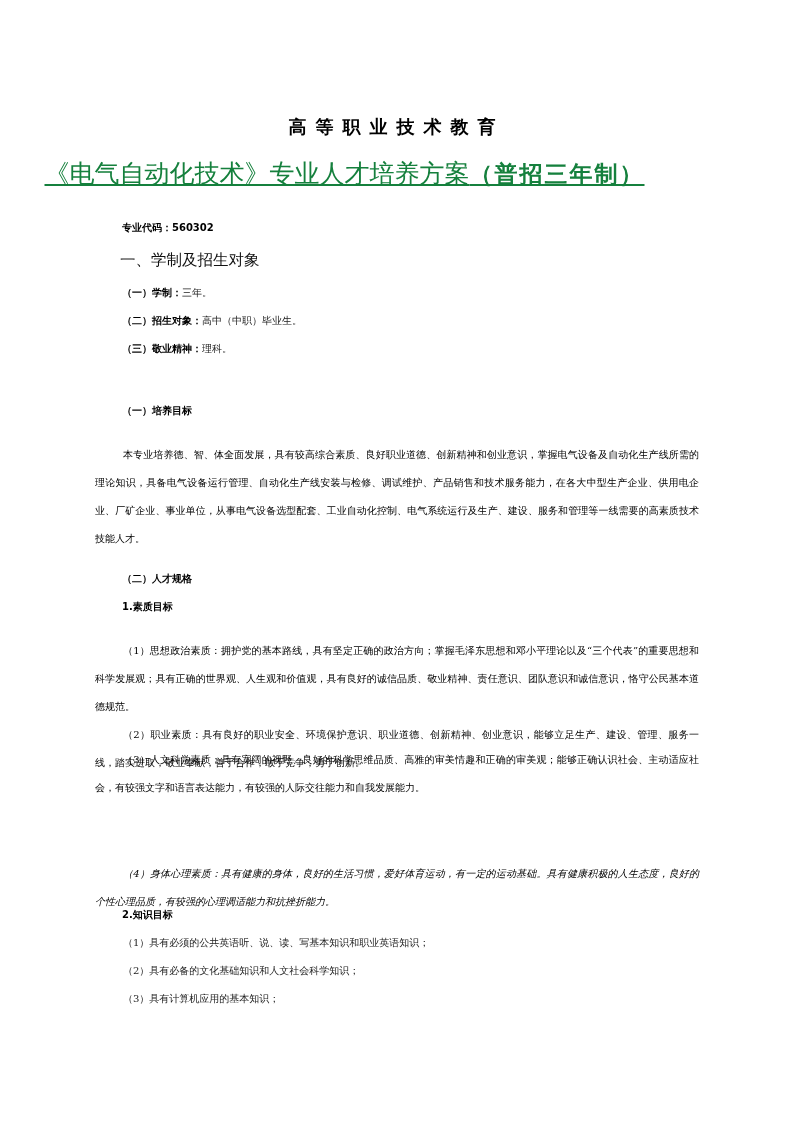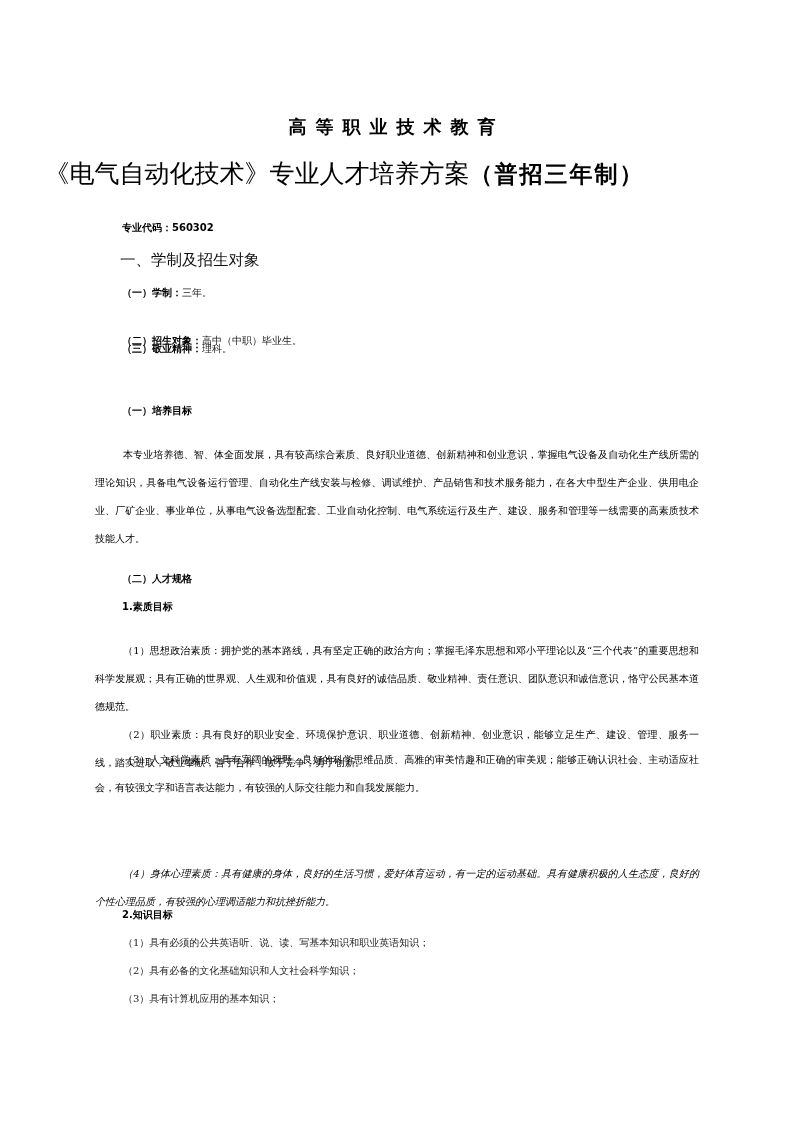--- a/index.html
+++ b/index.html
@@ -35,22 +35,23 @@
       line-height: 30px;
     }
     .title2 {
       position: absolute;
       top: 157px;
       left: 0;
       width: 689px;
       text-align: center;
       font-size: 25px;
       line-height: 34px;
-      color: #000000;
+      color: #15803d;
       white-space: nowrap;
+      text-decoration: underline;
     }
     .title2 .bold {
       font-family: "DejaVu Sans", sans-serif;
       font-weight: bold;
       font-size: 23px;
       letter-spacing: 2px;
     }
     .line {
       position: absolute;
       left: 95px;
@@ -97,21 +98,21 @@
 
   <div class="line" style="top:214px; left:122px;">
     <span class="b">专业代码：</span><span class="b">560302</span>
   </div>
 
   <div class="line" style="top:279px; left:122px;">
     <span class="b">（一）学制：</span><span>三年。</span>
   </div>
 
   <div class="line h1" style="top:246px; left:120px;">一、学制及招生对象</div>
-  <div class="line" style="top:307px; left:122px;margin-top:20px;">
+  <div class="line" style="top:307px; left:122px;">
     <span class="b">（二）招生对象：</span><span>高中（中职）毕业生。</span>
   </div>
   <div class="line" style="top:335px; left:122px;">
     <span class="b">（三）敬业精神：</span><span>理科。</span>
   </div>
 
 
   <div class="line b" style="top:397px; left:122px;">（一）培养目标</div>
 
   <div class="para" style="top:425px;">本专业培养德、智、体全面发展，具有较高综合素质、良好职业道德、创新精神和创业意识，掌握电气设备及自动化生产线所需的理论知识，具备电气设备运行管理、自动化生产线安装与检修、调试维护、产品销售和技术服务能力，在各大中型生产企业、供用电企业、厂矿企业、事业单位，从事电气设备选型配套、工业自动化控制、电气系统运行及生产、建设、服务和管理等一线需要的高素质技术技能人才。</div>

